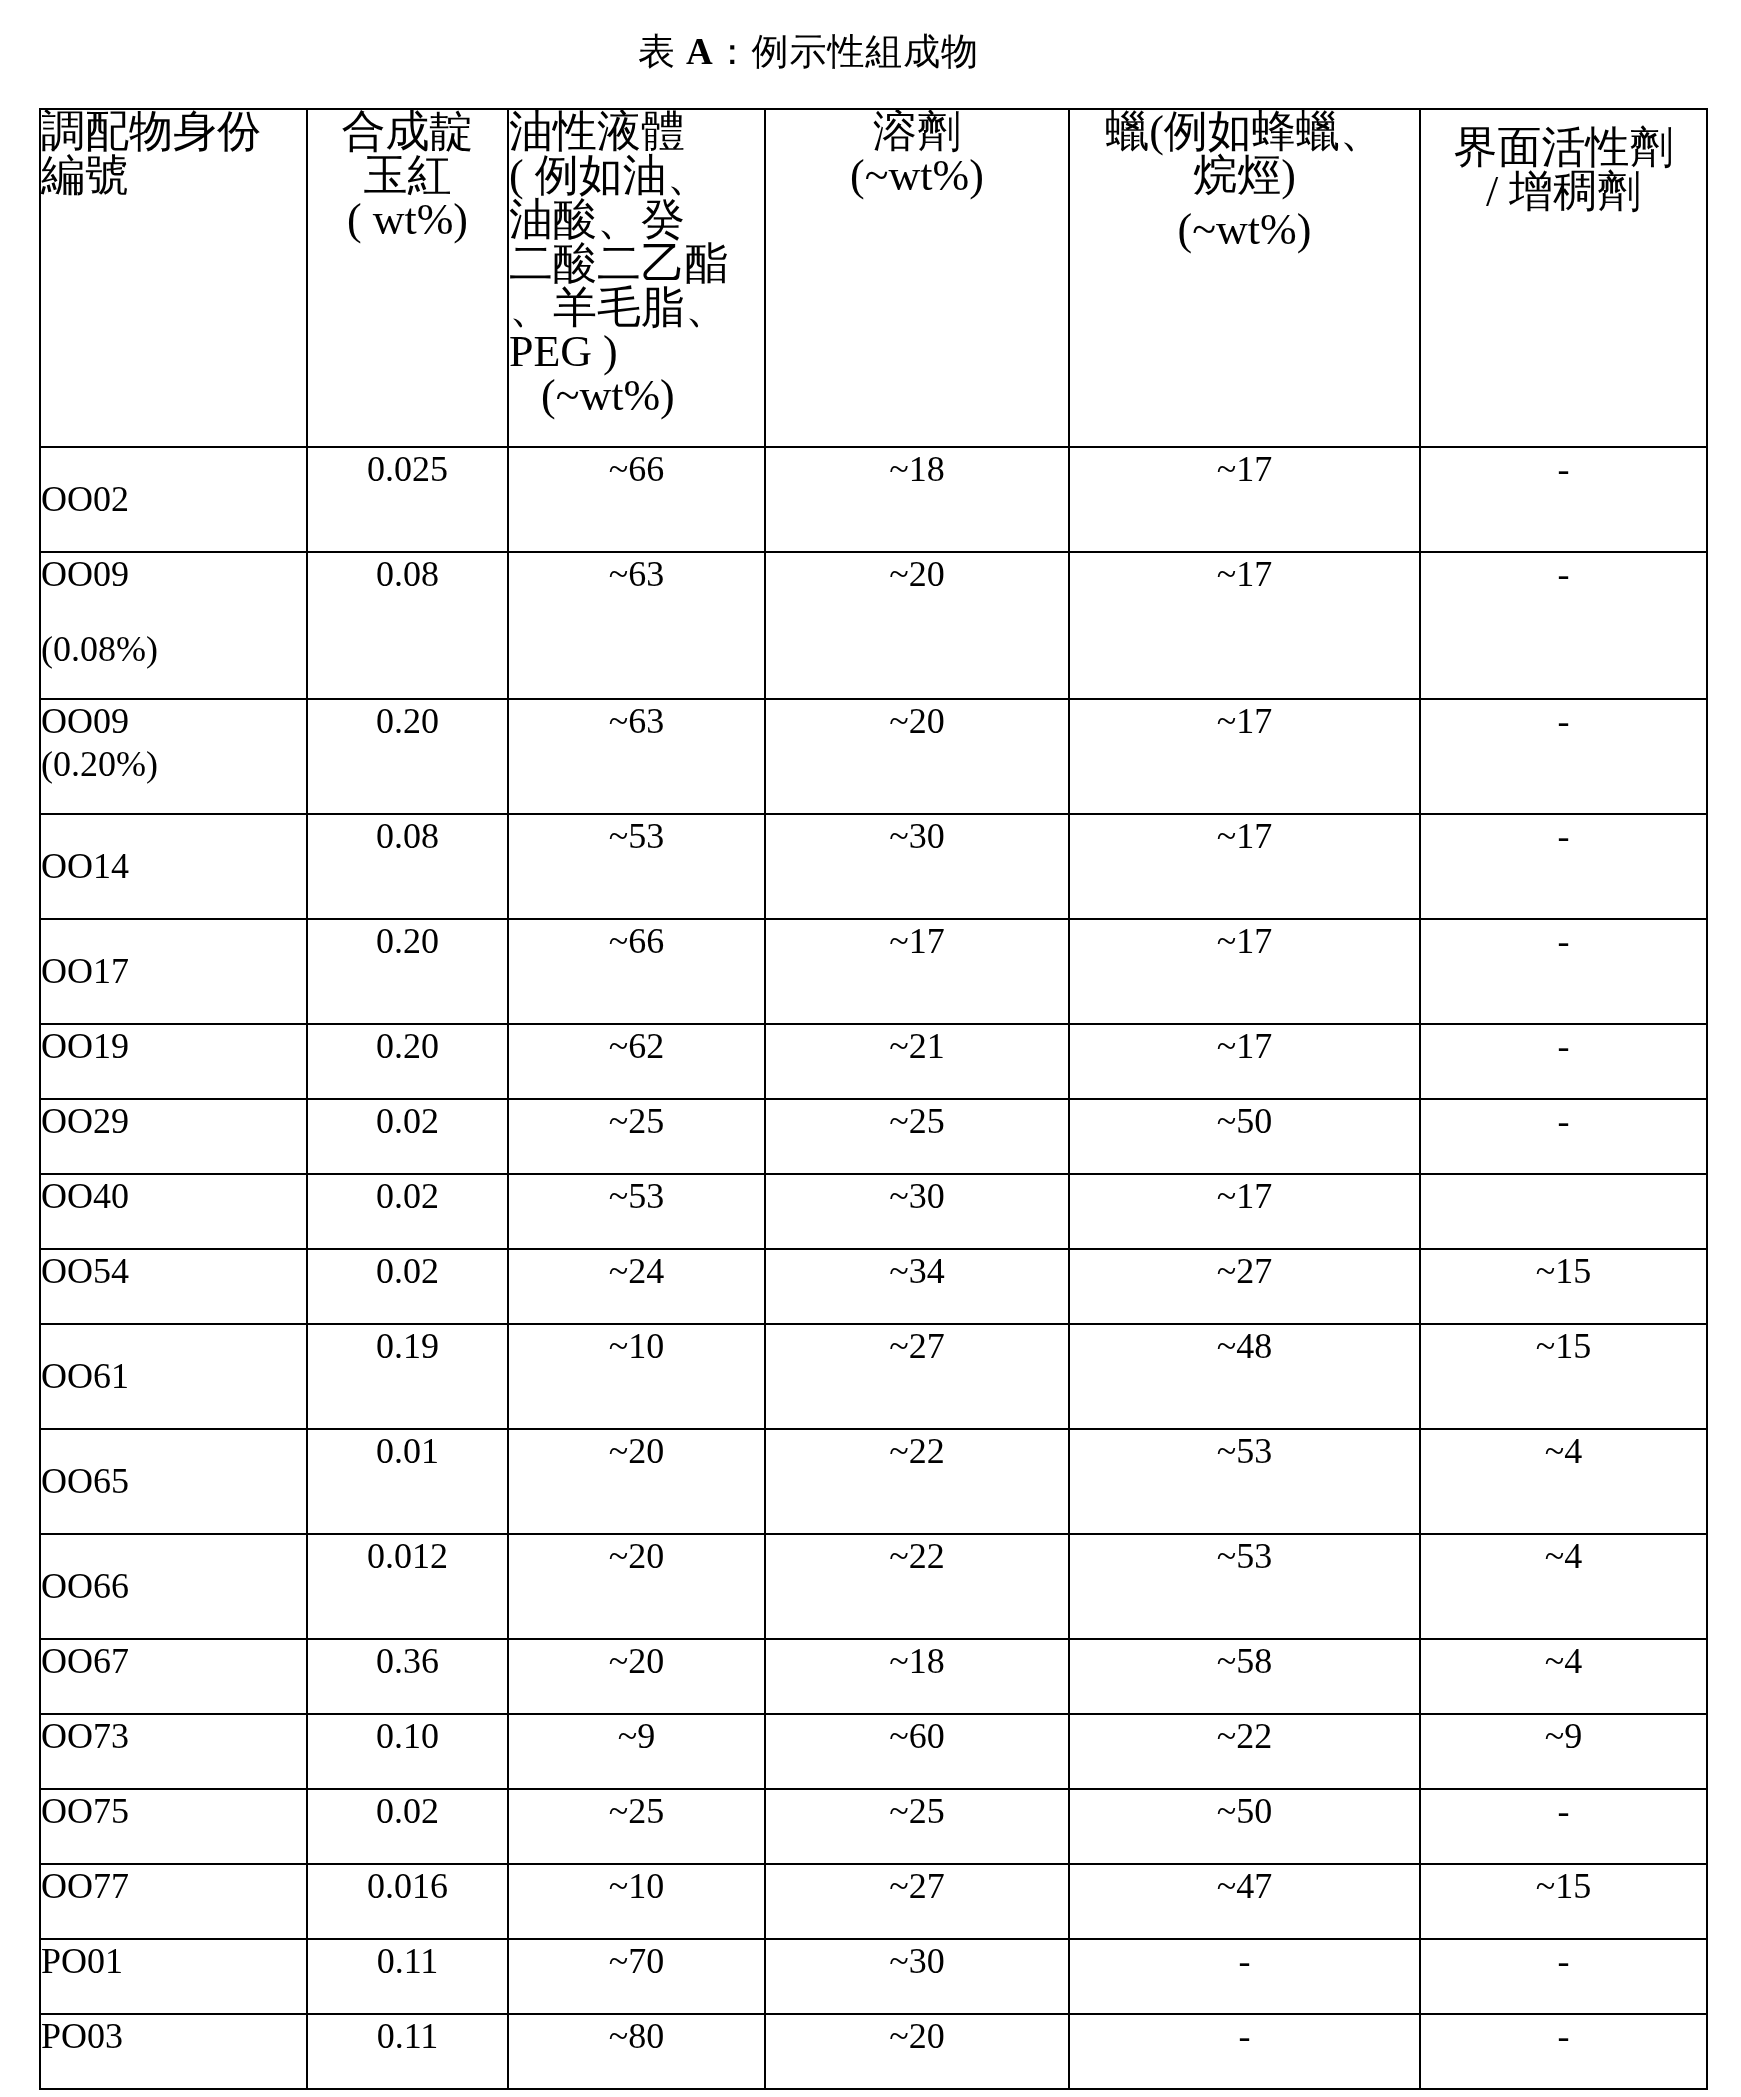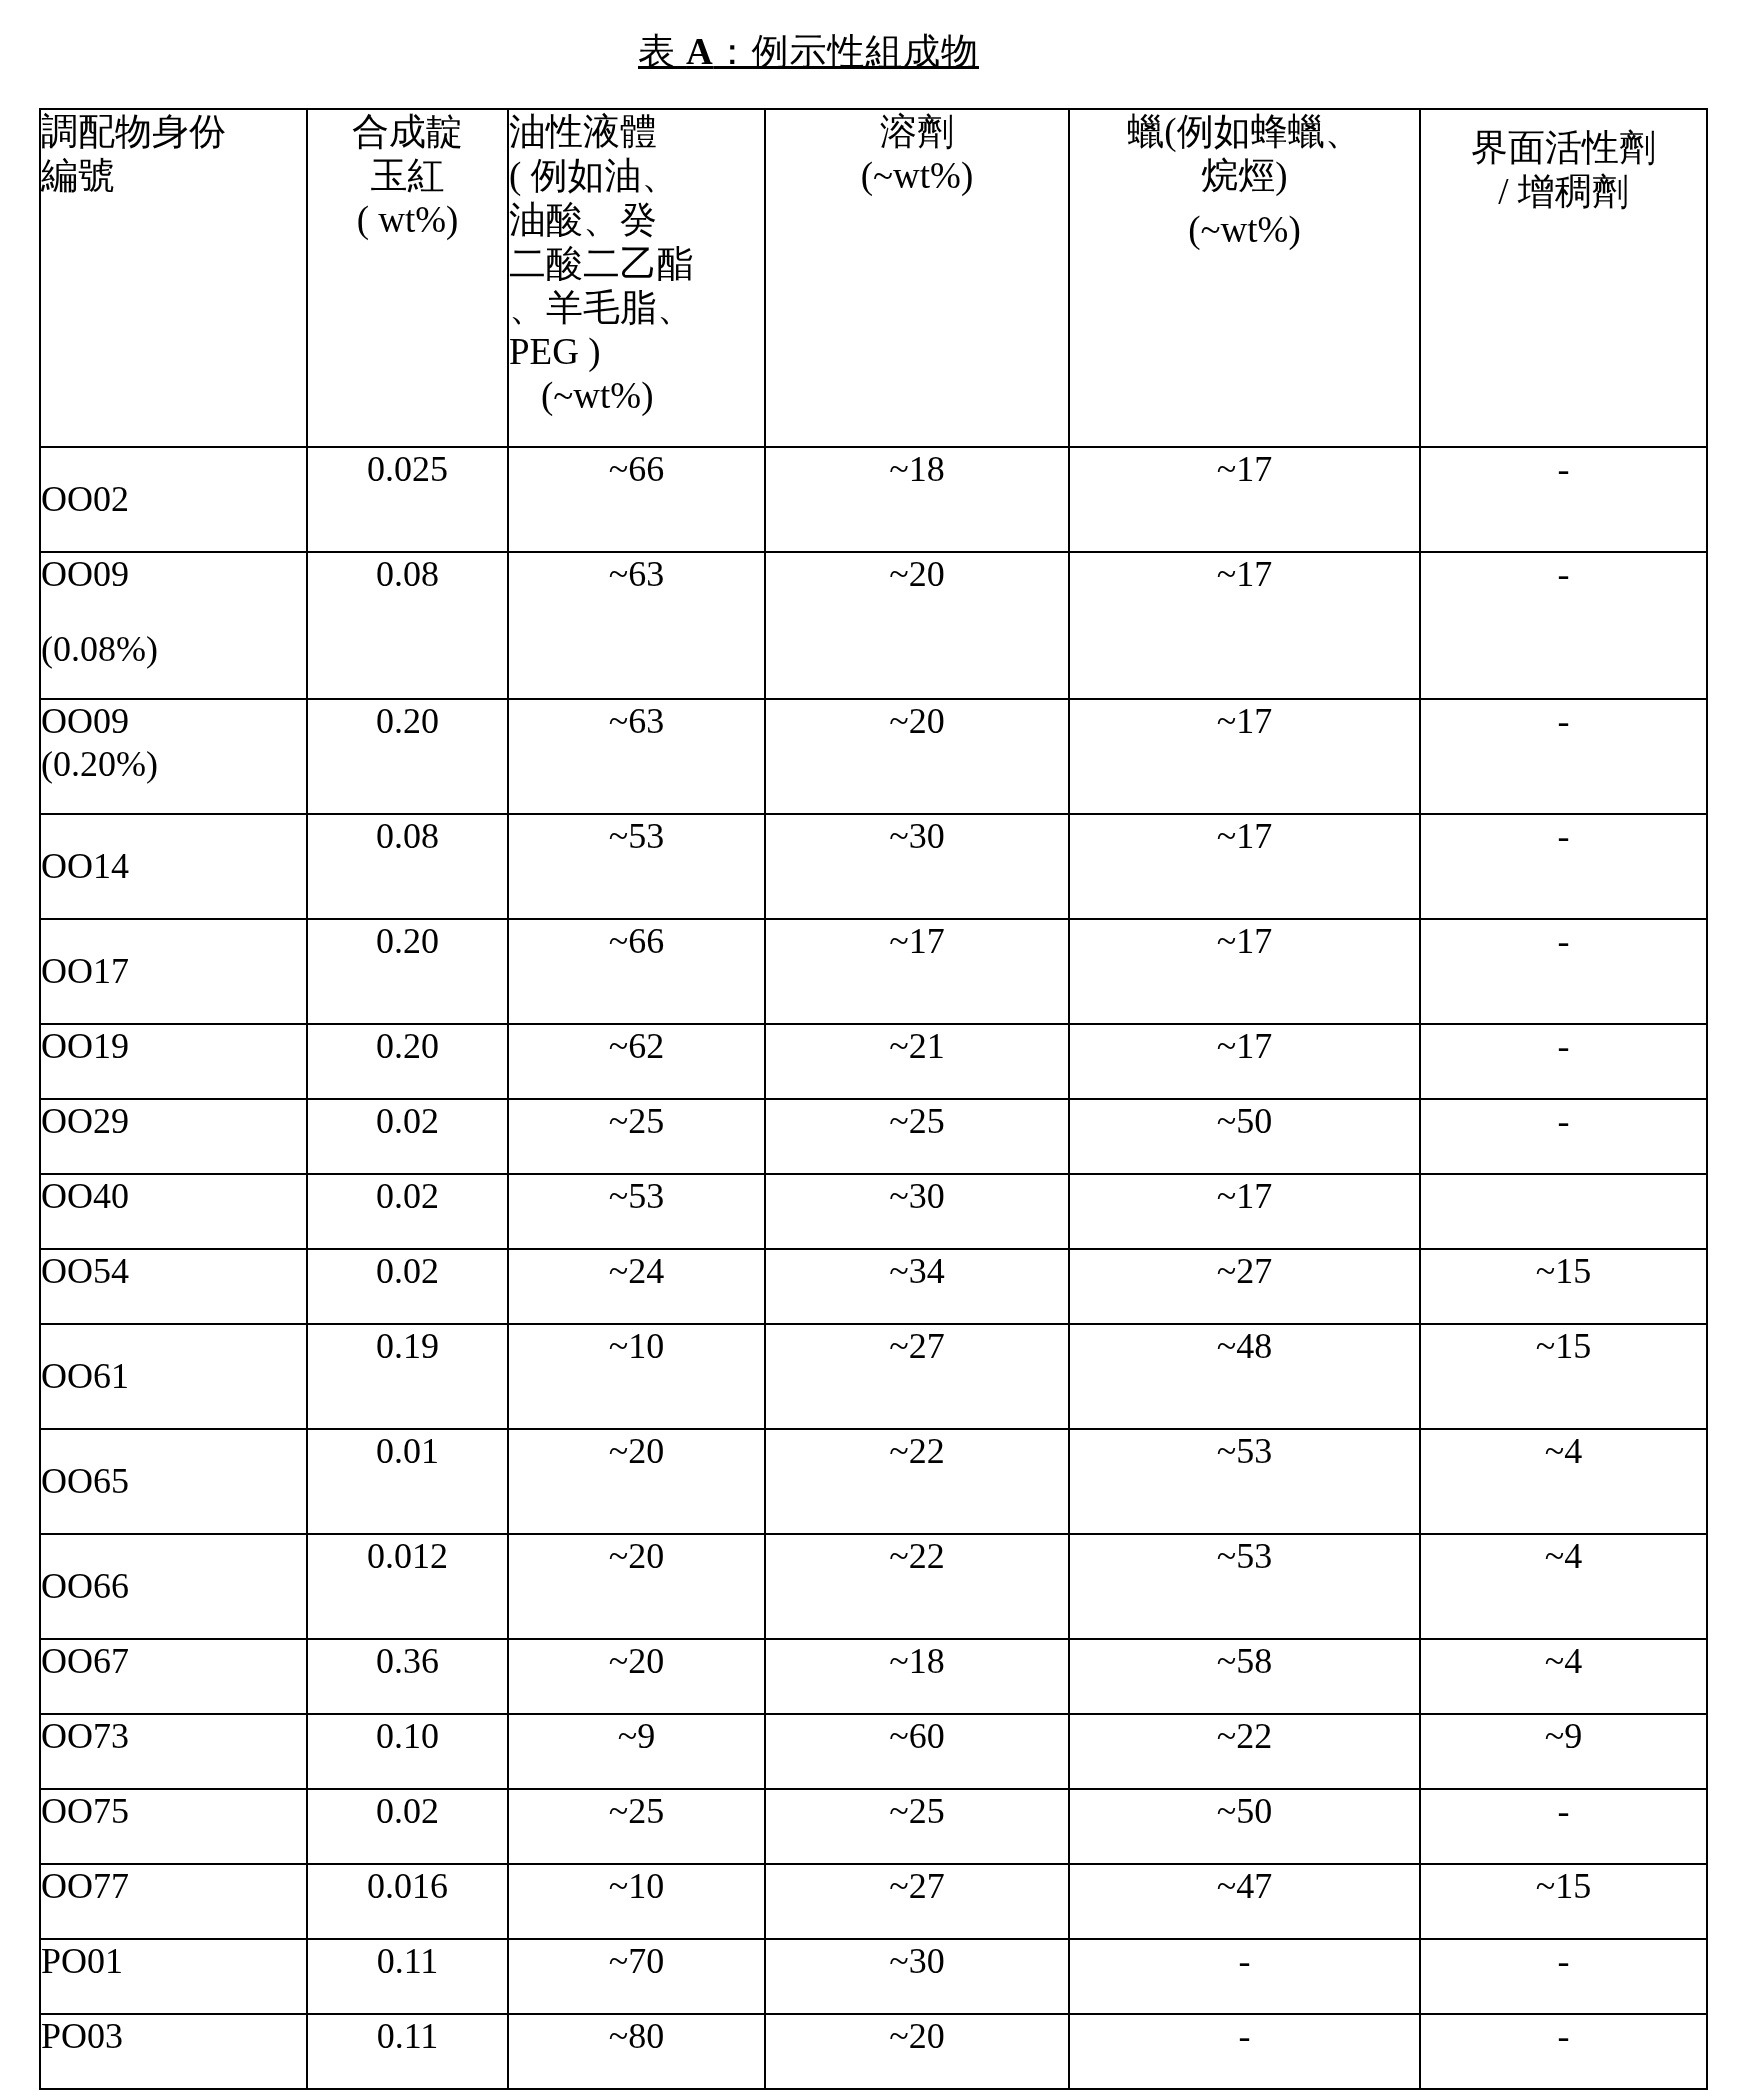--- a/index.html
+++ b/index.html
@@ -2,32 +2,32 @@
 <html style="font-size:6.8px"><head>
 <meta charset="utf-8">
 <style>
   html, body { margin: 0; padding: 0; background: #ffffff; }
   body {
     width: 1741px; height: 2097px; position: relative; overflow: hidden;
     font-family: "Liberation Serif", "DejaVu Serif", serif; color: #000;
   }
   .title {
     position: absolute; left: 0; top: 30px; width: 1617px; text-align: center;
-    font-size: 37px; line-height: 43px; letter-spacing: 0.9px; text-decoration: underline;
+    font-size: 37px; line-height: 43px; letter-spacing: 0.9px;
   }
   .title b { font-weight: bold; }
   table.comp {
     position: absolute; left: 39px; top: 108px;
     border-collapse: collapse; table-layout: fixed;
     width: 1667px;
   }
   table.comp td, table.comp th {
     border: 2.1px solid #000; padding: 0; vertical-align: top; font-weight: normal;
   }
-  th.h { font-size: 37px; line-height: 44px; padding-top: 12px; border-radius: 32px; }
+  th.h { font-size: 44px; line-height: 44px; padding-top: 12px; border-radius: 32px; }
   th.h .line { display: block; white-space: nowrap; }
   th.left { text-align: left; padding-left: 20.5px; }
   th.center { text-align: center; }
   th.oil { text-align: left; padding-left: 34px; }
   th.oil .indent { padding-left: 32px; }
   .bold { font-weight: normal; }
   td { font-size: 36px; line-height: 43px; }
   td.id { text-align: left; padding-left: 15px; padding-top: 12px; }
   td.num { text-align: center; padding-top: 9.4px; }
   td.id .sub { display: block; }

